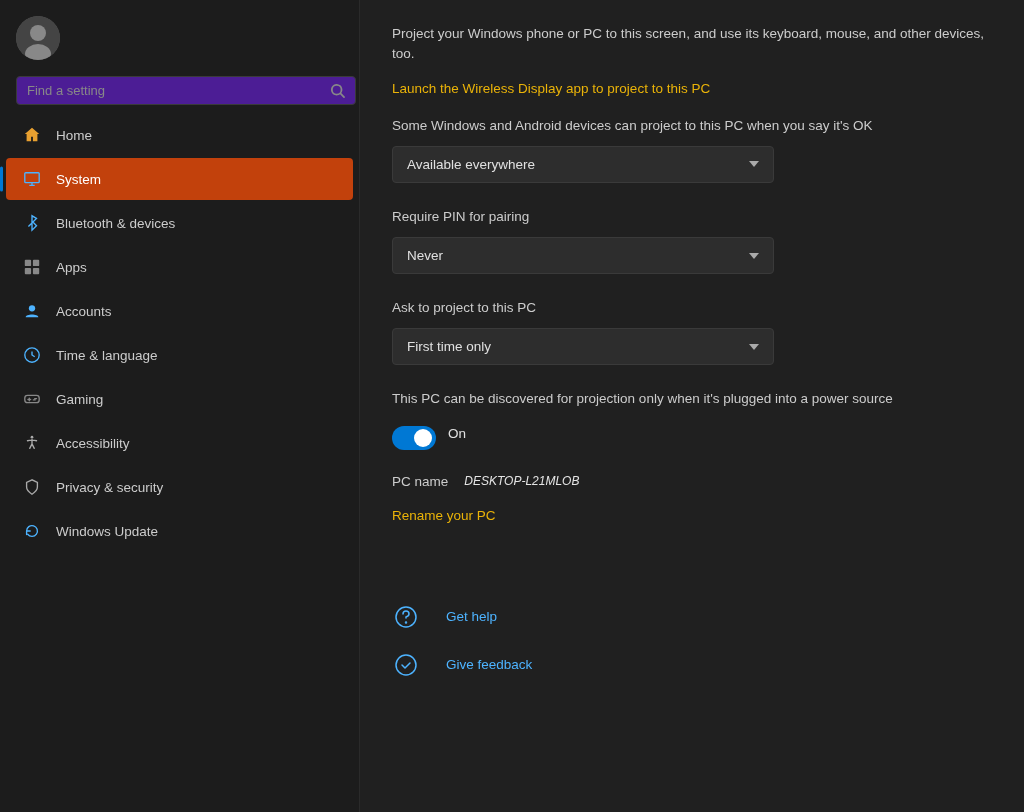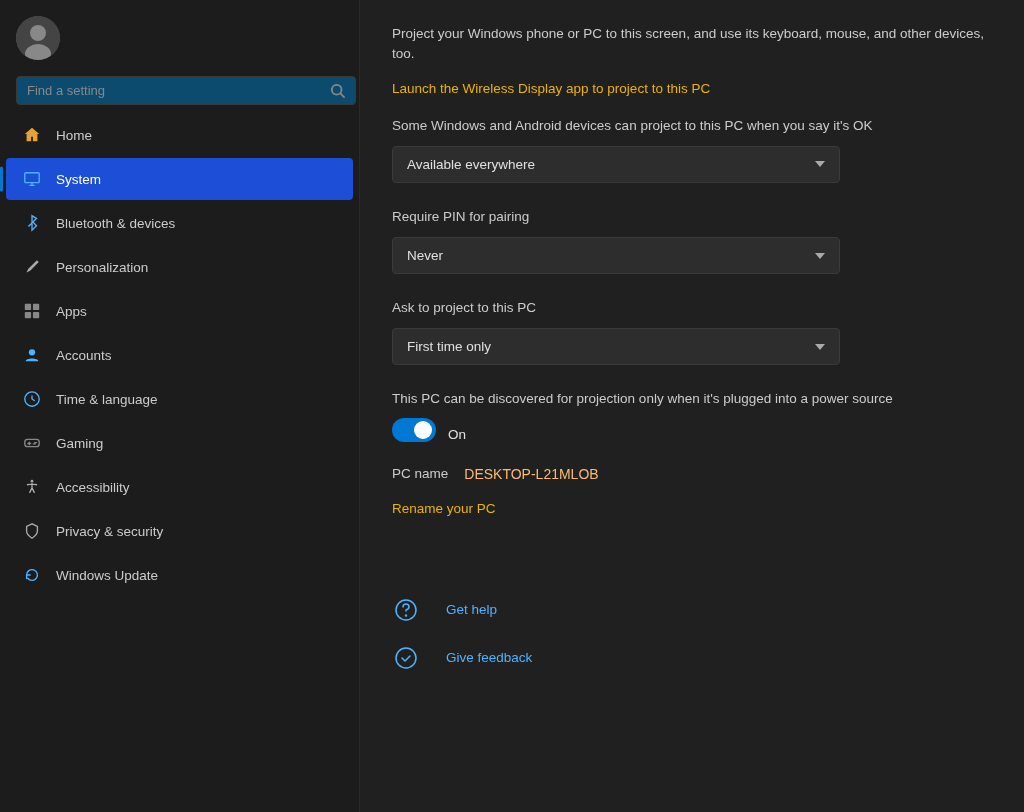--- a/index.html
+++ b/index.html
@@ -39,21 +39,21 @@
       background: #555;
       overflow: hidden;
       display: flex;
       align-items: center;
       justify-content: center;
     }
     .avatar svg { width: 44px; height: 44px; }
 
     .search-box {
       margin: 0 3px 8px 16px;
-      background: #0c4a6e;
+      background: #4c1d95;
       border: 1px solid #3a3a3a;
       border-radius: 4px;
       display: flex;
       align-items: center;
       padding: 6px 10px;
       gap: 8px;
     }
     .search-box input {
       background: transparent;
       border: none;
@@ -69,21 +69,21 @@
       align-items: center;
       padding: 11px 16px;
       cursor: pointer;
       border-radius: 4px;
       margin: 1px 6px;
       gap: 14px;
       color: #ccc;
       position: relative;
     }
     .nav-item.active {
-      background: #1d4ed8;
+      background: #c2410c;
       color: #fff;
     }
     .nav-item.active::before {
       content: '';
       position: absolute;
       left: -6px;
       top: 50%;
       transform: translateY(-50%);
       width: 3px;
       height: 60%;
@@ -139,38 +139,38 @@
 
     .dropdown {
       background: #2d2d2d;
       border: 1px solid #3a3a3a;
       border-radius: 4px;
       padding: 10px 14px;
       display: flex;
       align-items: center;
       justify-content: space-between;
       cursor: pointer;
-      width: 448px;
+      width: 382px;
       color: #e0e0e0;
       font-size: 13.5px;
     }
 
     .chevron-down {
       width: 0;
       height: 0;
       border-left: 5px solid transparent;
       border-right: 5px solid transparent;
       border-top: 6px solid #aaa;
     }
 
     .toggle-row {
       display: flex;
-      align-items: flex-end;
+      align-items: flex-start;
       gap: 12px;
-      margin-top: 8px;
+      margin-top: 16px;
     }
 
     .toggle {
       width: 44px;
       height: 24px;
       background: #0078d4;
       border-radius: 12px;
       position: relative;
       cursor: pointer;
       flex-shrink: 0;
@@ -196,22 +196,23 @@
       align-items: center;
       gap: 16px;
       margin-top: 24px;
       margin-bottom: 4px;
     }
     .pc-name-key {
       font-size: 13.5px;
       color: #ccc;
     }
     .pc-name-value {
-      font-size: 14px;
-      color: #fdba74;
+      font-size: 12px;
+      color: #e5e5e5;
+      font-style: italic;
     }
 
     .bottom-links {
       margin-top: 80px;
       display: flex;
       flex-direction: column;
       gap: 20px;
     }
     .bottom-link-item {
       display: flex;
@@ -280,28 +281,20 @@
   <div class="nav-item">
     <div class="nav-icon">
       <svg width="18" height="18" viewBox="0 0 20 20" fill="#4db3ff">
         <path d="M10 2v16l5-5-4-4 4-4-5-3zm0 8l-4 4" stroke="#4db3ff" stroke-width="1.5" fill="none"></path>
       </svg>
     </div>
     <span class="nav-label">Bluetooth &amp; devices</span>
   </div>
 
 
-  <div class="nav-item">
-    <div class="nav-icon">
-      <svg width="18" height="18" viewBox="0 0 20 20" fill="none" stroke="#aaa" stroke-width="1.5">
-        <path d="M15.5 3.5l1 1-9 9-2 1 1-2 9-9zM14 5l1 1"></path>
-      </svg>
-    </div>
-    <span class="nav-label">Personalization</span>
-  </div>
 
   <div class="nav-item">
     <div class="nav-icon">
       <svg width="18" height="18" viewBox="0 0 20 20" fill="none">
         <rect x="2" y="2" width="7" height="7" rx="1" fill="#888"></rect>
         <rect x="11" y="2" width="7" height="7" rx="1" fill="#888"></rect>
         <rect x="2" y="11" width="7" height="7" rx="1" fill="#888"></rect>
         <rect x="11" y="11" width="7" height="7" rx="1" fill="#888"></rect>
       </svg>
     </div>

